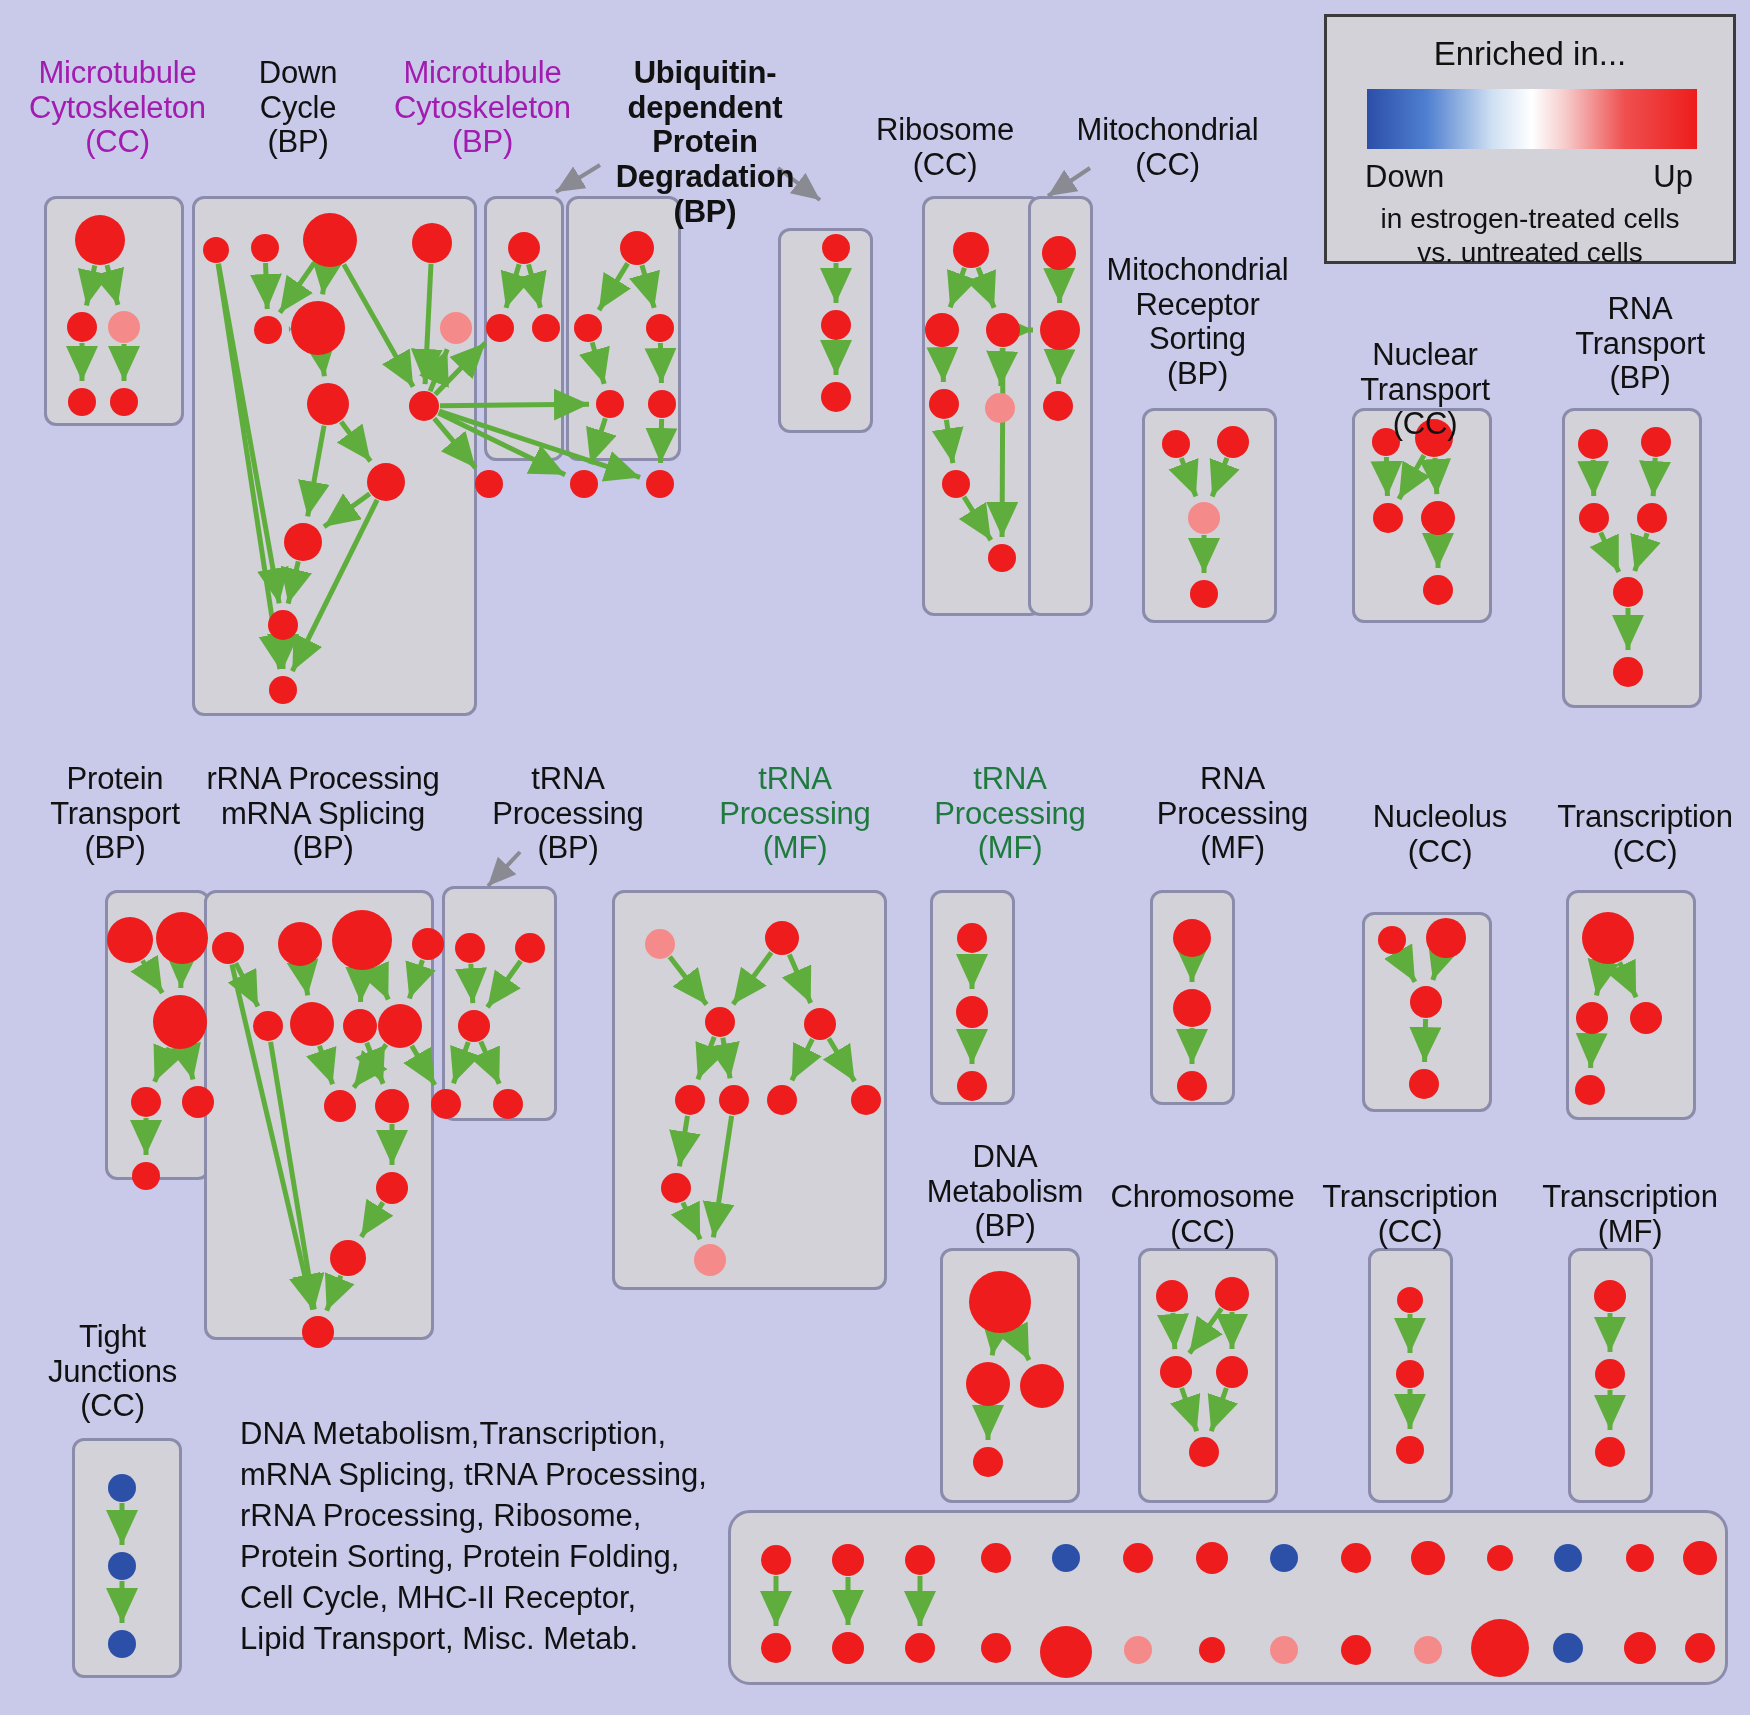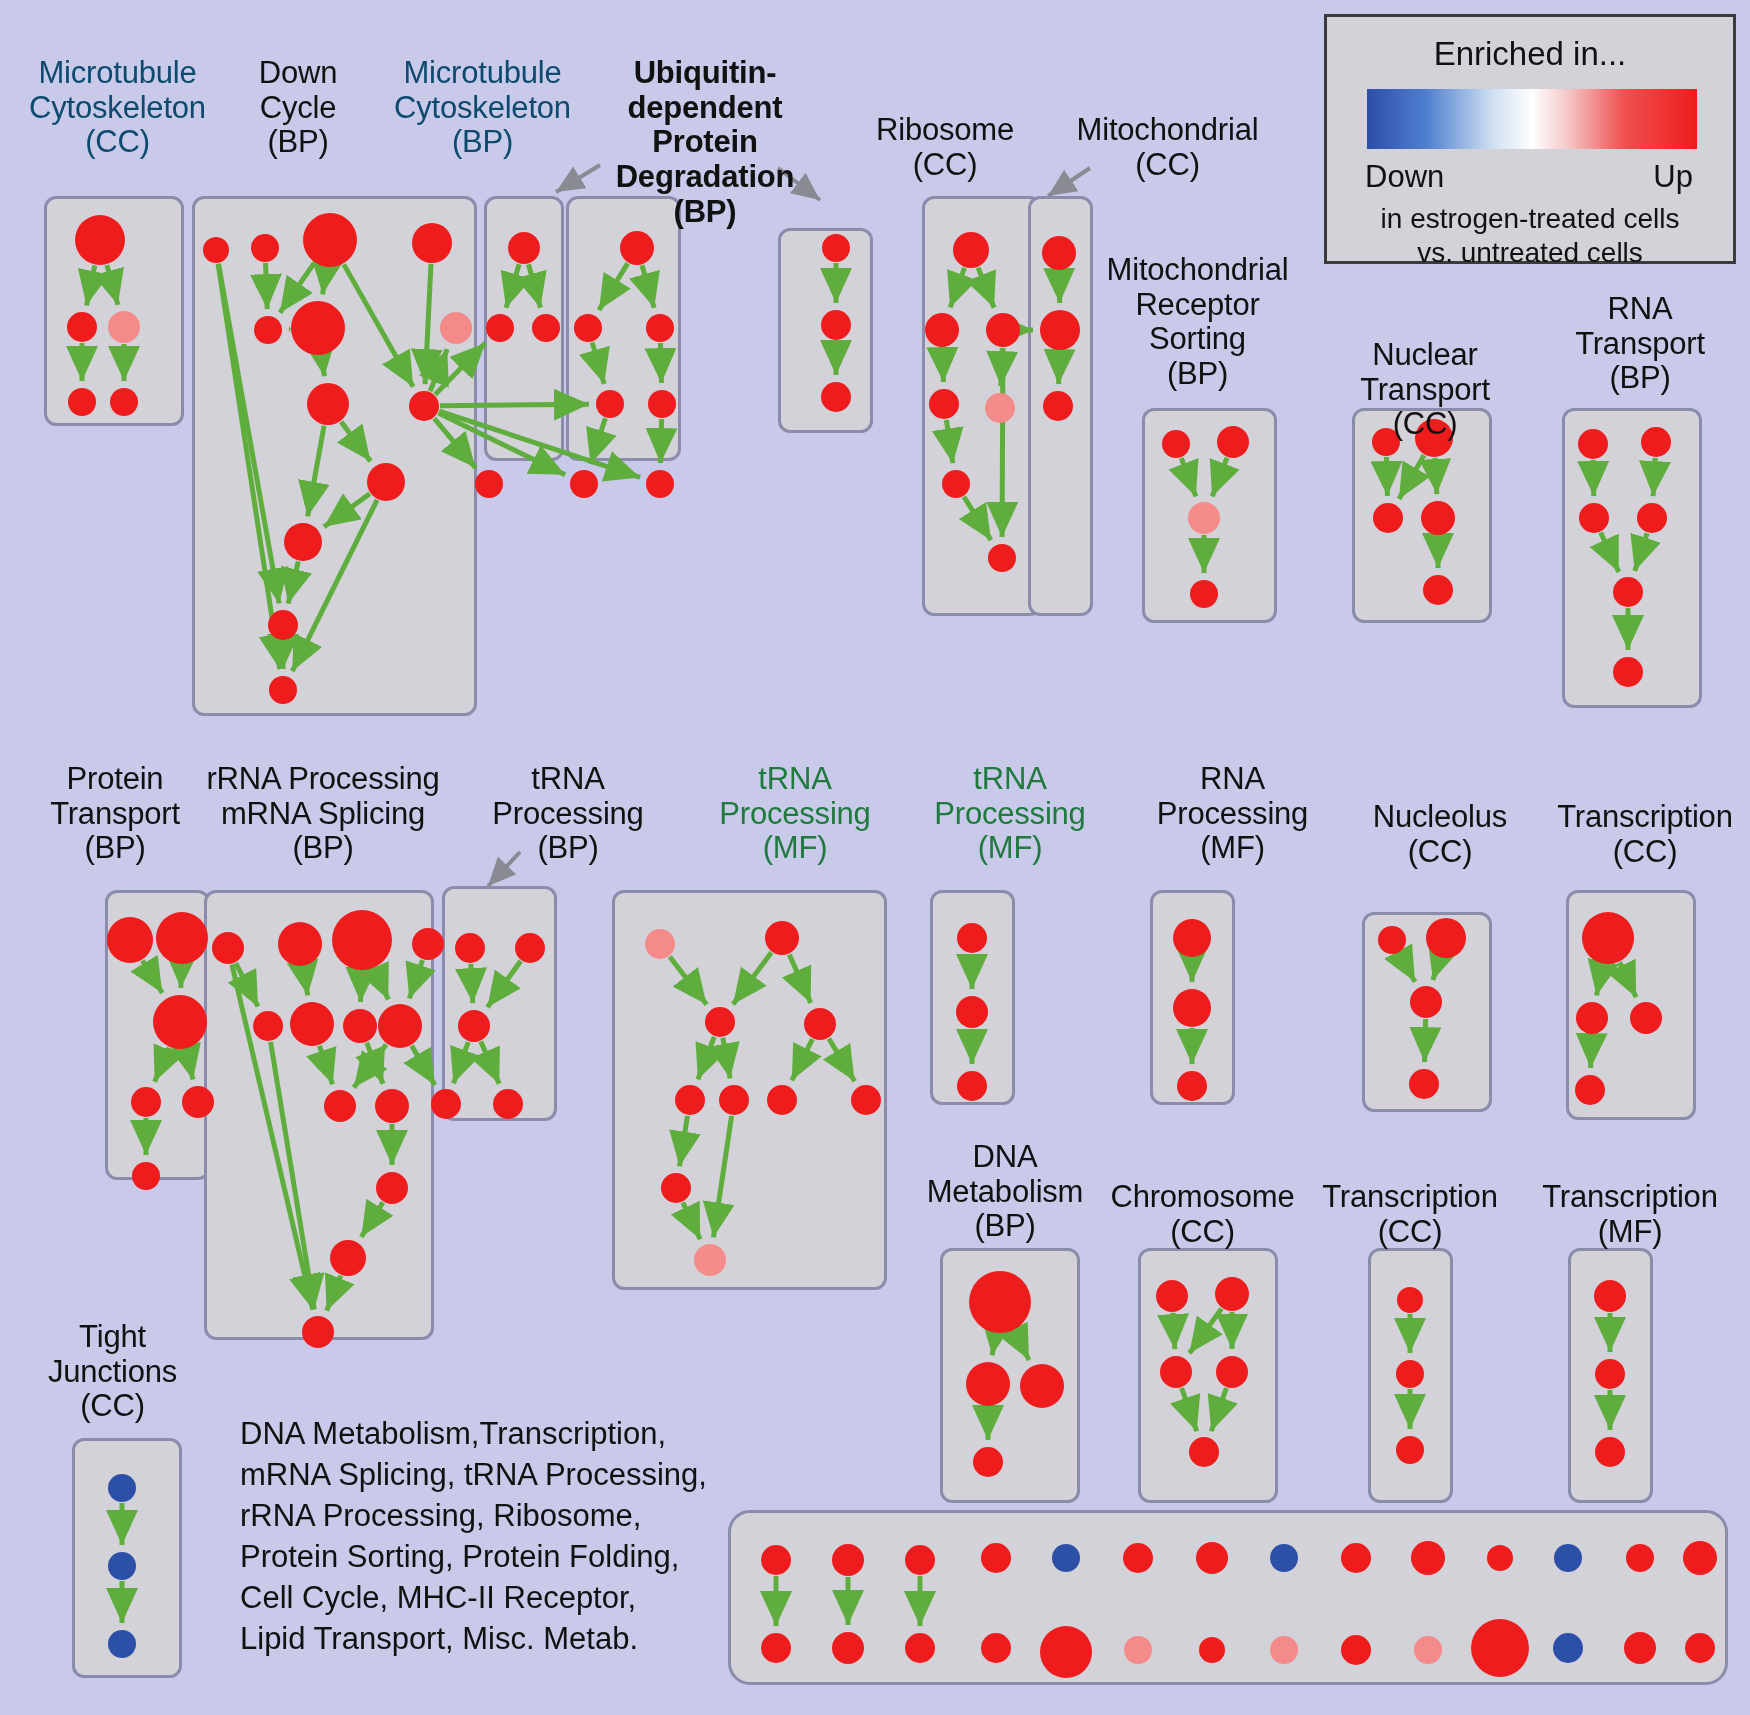--- a/index.html
+++ b/index.html
@@ -17,21 +17,21 @@
   }
   .label {
     position: absolute;
     text-align: center;
     color: #111111;
     font-size: 31px;
     line-height: 1.12;
     white-space: pre;
     letter-spacing: -0.2px;
   }
-  .label.cc-blue { color: #0c4a6e; }
+  .label.cc-blue { color: #a21caf; }
   .label.mf-green { color: #1f7a3d; }
   .cluster {
     position: absolute;
     background: #d2d2d8;
     border: 3px solid #8b8bab;
     border-radius: 12px;
     box-sizing: border-box;
   }
   .cluster.r-big { border-radius: 22px; }
   .node {

